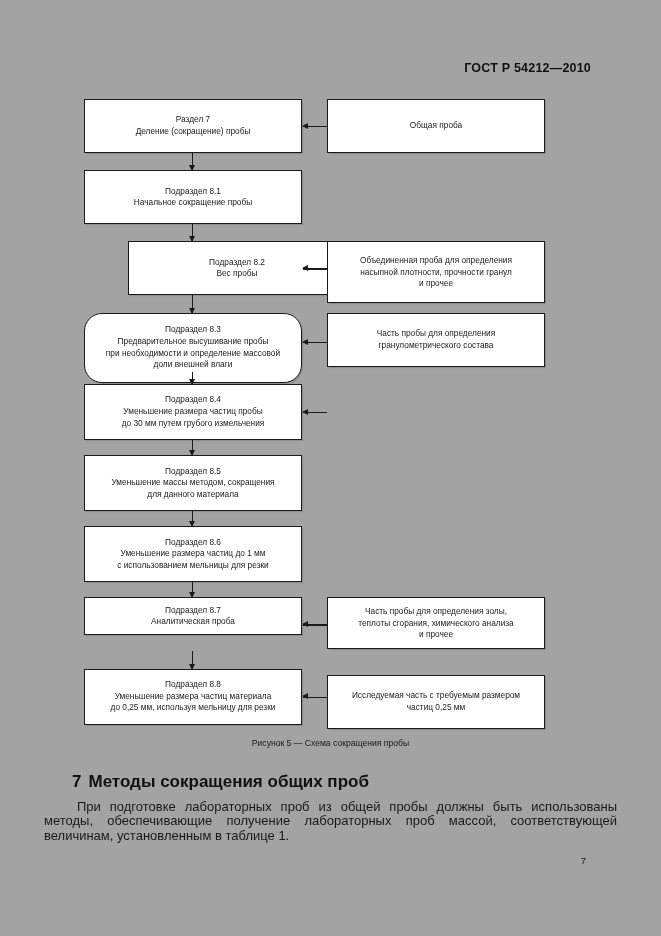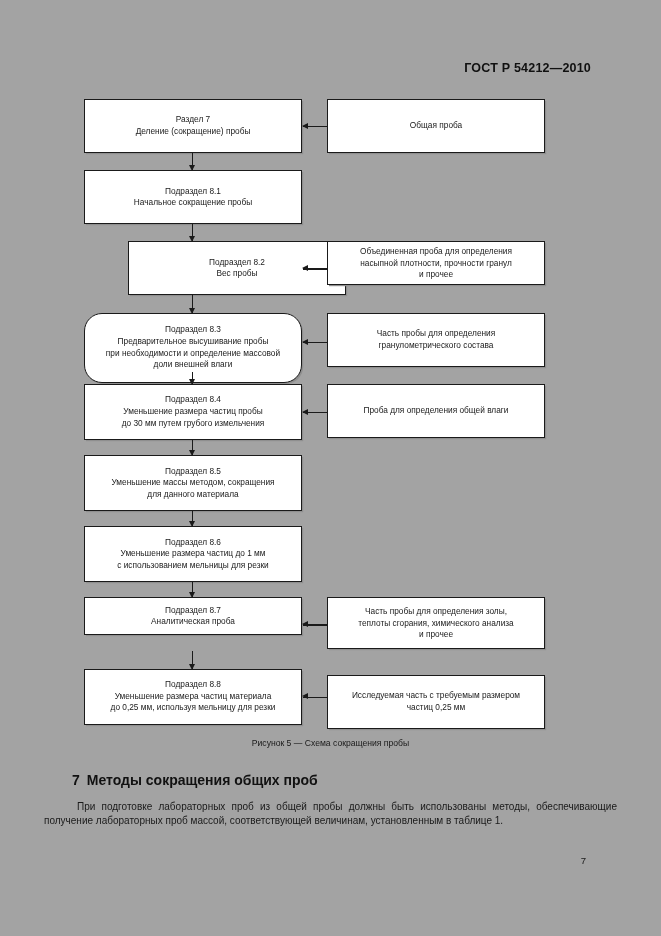--- a/index.html
+++ b/index.html
@@ -106,32 +106,32 @@
     text-align: center;
     font-size: 8.6px;
     color: #1a1a1a;
   }
 
   
   .section-heading {
     position: absolute;
     left: 72px;
     top: 772px;
-    font-size: 14px;
+    font-size: 17px;
     font-weight: bold;
     color: #111111;
   }
   .section-heading .num { margin-right: 7px; }
 
   .body-par {
     position: absolute;
     left: 44px;
     top: 800px;
     width: 573px;
-    font-size: 10px;
+    font-size: 13px;
     line-height: 14.4px;
     text-align: justify;
     color: #1a1a1a;
   }
   .body-par .indent { display: inline-block; width: 33px; }
 
   .page-number {
     position: absolute;
     right: 75px;
     top: 855px;
@@ -166,21 +166,21 @@
           <div>Начальное сокращение пробы</div>
         </div>
       </div>
       <div class="vconn" style="top: 224.2px; height: 17.2px;"></div>
       <div class="fbox col-left" style="top: 241.4px; height: 54px; margin-left: 44px;">
         <div class="inner">
           <div>Подраздел 8.2</div>
           <div>Вес пробы</div>
         </div>
       </div>
-      <div class="fbox col-right" style="top: 241.4px; height: 44px;">
+      <div class="fbox col-right" style="top: 241.4px; height: 62px;">
         <div class="inner">
           <div>Объединенная проба для определения</div>
           <div>насыпной плотности, прочности гранул</div>
           <div>и прочее</div>
         </div>
       </div>
       <div class="hconn" style="top: 268.4px;"></div>
       <div class="vconn" style="top: 295.4px; height: 17.2px;"></div>
       <div class="fbox col-left" style="top: 312.6px; height: 70px; border-radius: 18px;">
         <div class="inner">
@@ -198,25 +198,20 @@
       </div>
       <div class="hconn" style="top: 342.1px;"></div>
       <div class="vconn" style="top: 371.6px; height: 12.2px;"></div>
       <div class="fbox col-left" style="top: 383.8px; height: 56px;">
         <div class="inner">
           <div>Подраздел 8.4</div>
           <div>Уменьшение размера частиц пробы</div>
           <div>до 30 мм путем грубого измельчения</div>
         </div>
       </div>
-      <div class="fbox col-right" style="top: 383.8px; height: 54px;">
-        <div class="inner">
-          <div>Проба для определения общей влаги</div>
-        </div>
-      </div>
       <div class="hconn" style="top: 411.8px;"></div>
       <div class="vconn" style="top: 439.8px; height: 15.2px;"></div>
       <div class="fbox col-left" style="top: 455px; height: 56px;">
         <div class="inner">
           <div>Подраздел 8.5</div>
           <div>Уменьшение массы методом, сокращения</div>
           <div>для данного материала</div>
         </div>
       </div>
       <div class="vconn" style="top: 511px; height: 15.2px;"></div>

